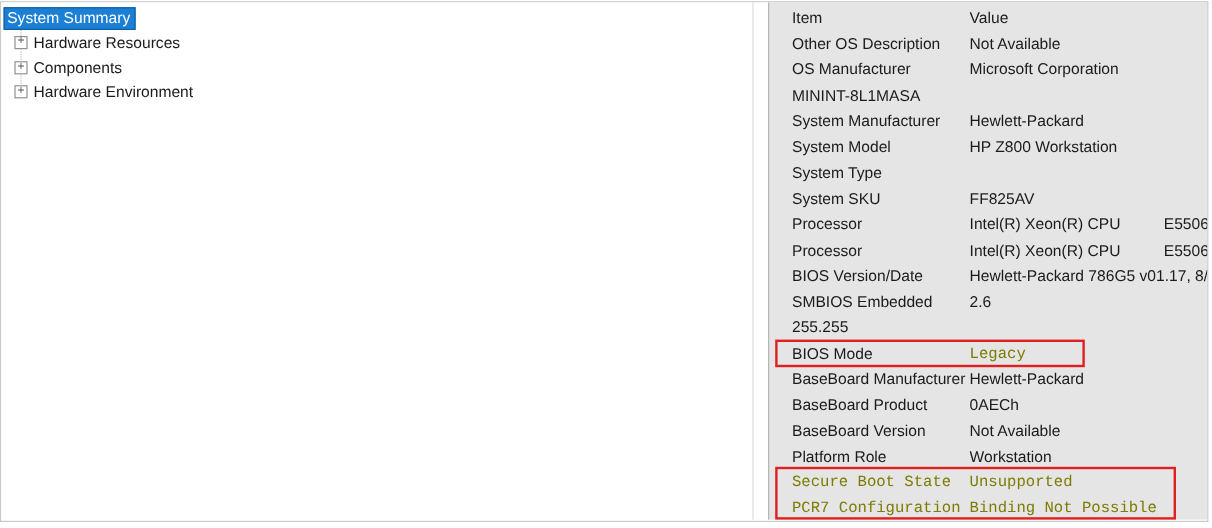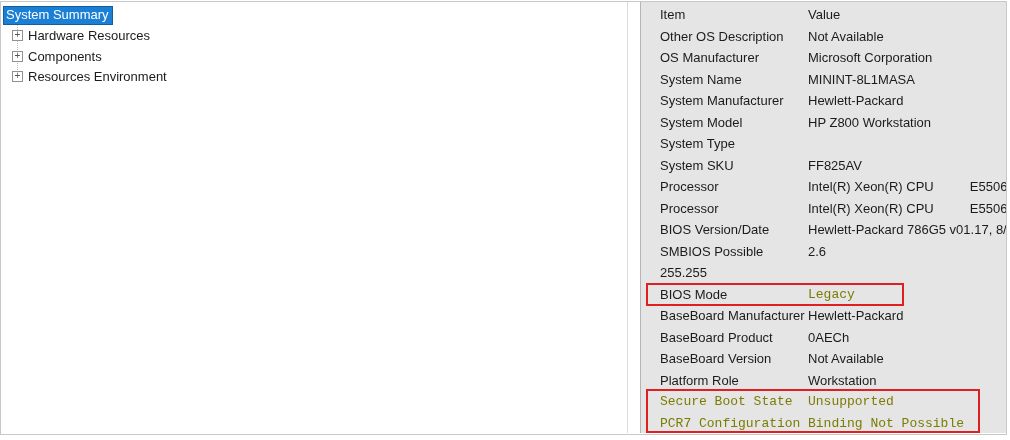--- a/index.html
+++ b/index.html
@@ -139,21 +139,21 @@
         <span>Hardware Resources</span>
       </div>
 
       <div class="tree-row tree-child">
         <span class="expand-box">+</span>
         <span>Components</span>
       </div>
 
       <div class="tree-row tree-child">
         <span class="expand-box">+</span>
-        <span>Resources Environment</span>
+        <span>Hardware Environment</span>
       </div>
 
   </div>
 
   <div class="pane-splitter"></div>
 
   <div class="details-pane">
     <div class="detail-row">
       <span>Item</span>
       <span>Value</span>
@@ -163,21 +163,20 @@
         <span>Other OS Description</span>
         <span>Not Available</span>
       </div>
 
       <div class="detail-row">
         <span>OS Manufacturer</span>
         <span>Microsoft Corporation</span>
       </div>
 
       <div class="detail-row">
-        <span>System Name</span>
         <span>MININT-8L1MASA</span>
       </div>
 
       <div class="detail-row">
         <span>System Manufacturer</span>
         <span>Hewlett-Packard</span>
       </div>
 
       <div class="detail-row">
         <span>System Model</span>
@@ -202,21 +201,21 @@
         <span>Processor</span>
         <span>Intel(R) Xeon(R) CPU          E5506</span>
       </div>
 
       <div class="detail-row">
         <span>BIOS Version/Date</span>
         <span>Hewlett-Packard 786G5 v01.17, 8/</span>
       </div>
 
       <div class="detail-row">
-        <span>SMBIOS Possible</span>
+        <span>SMBIOS Embedded</span>
         <span>2.6</span>
       </div>
 
       <div class="detail-row">
         <span>255.255</span>
       </div>
 
       <div class="detail-row">
         <span>BIOS Mode</span>
         <span class="olive">Legacy</span>

